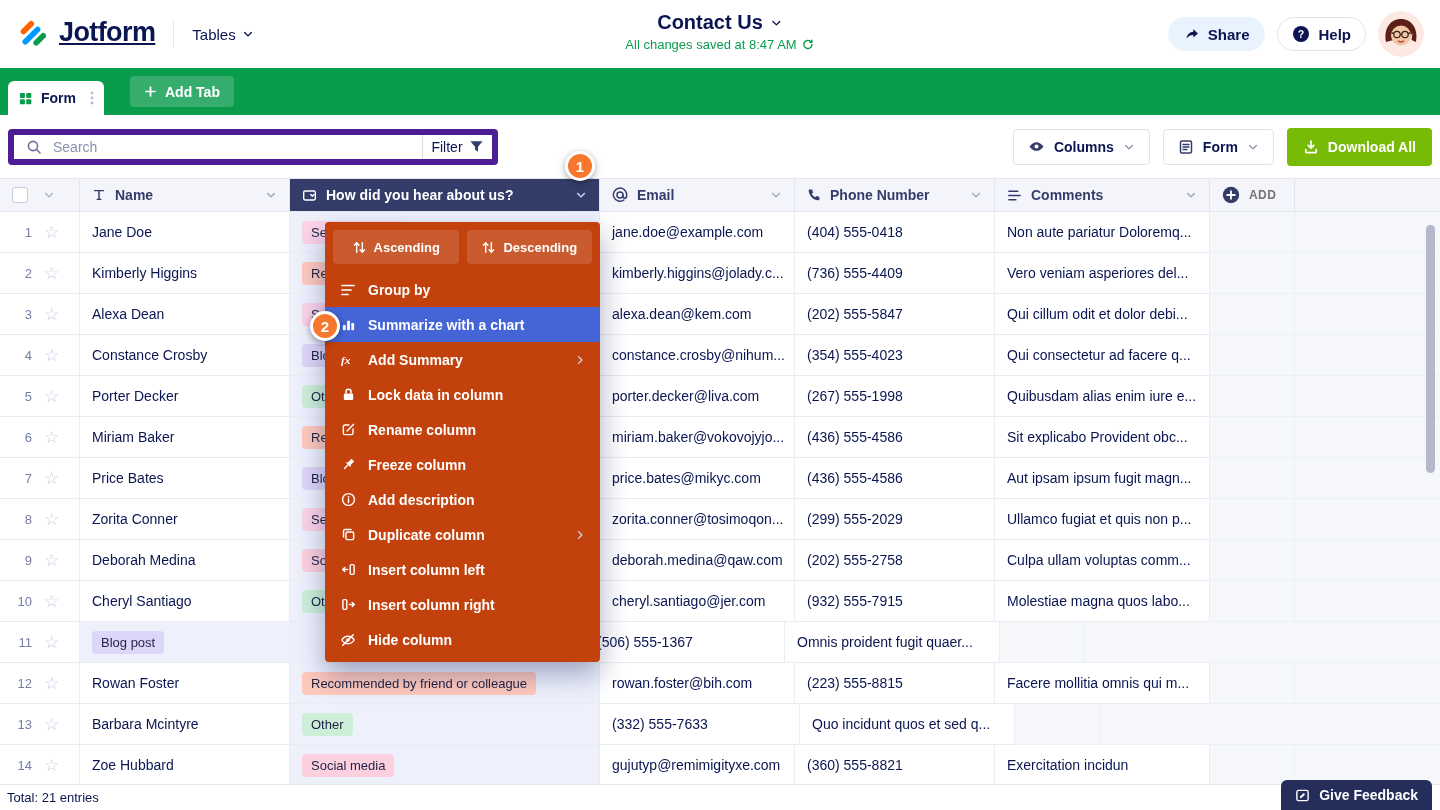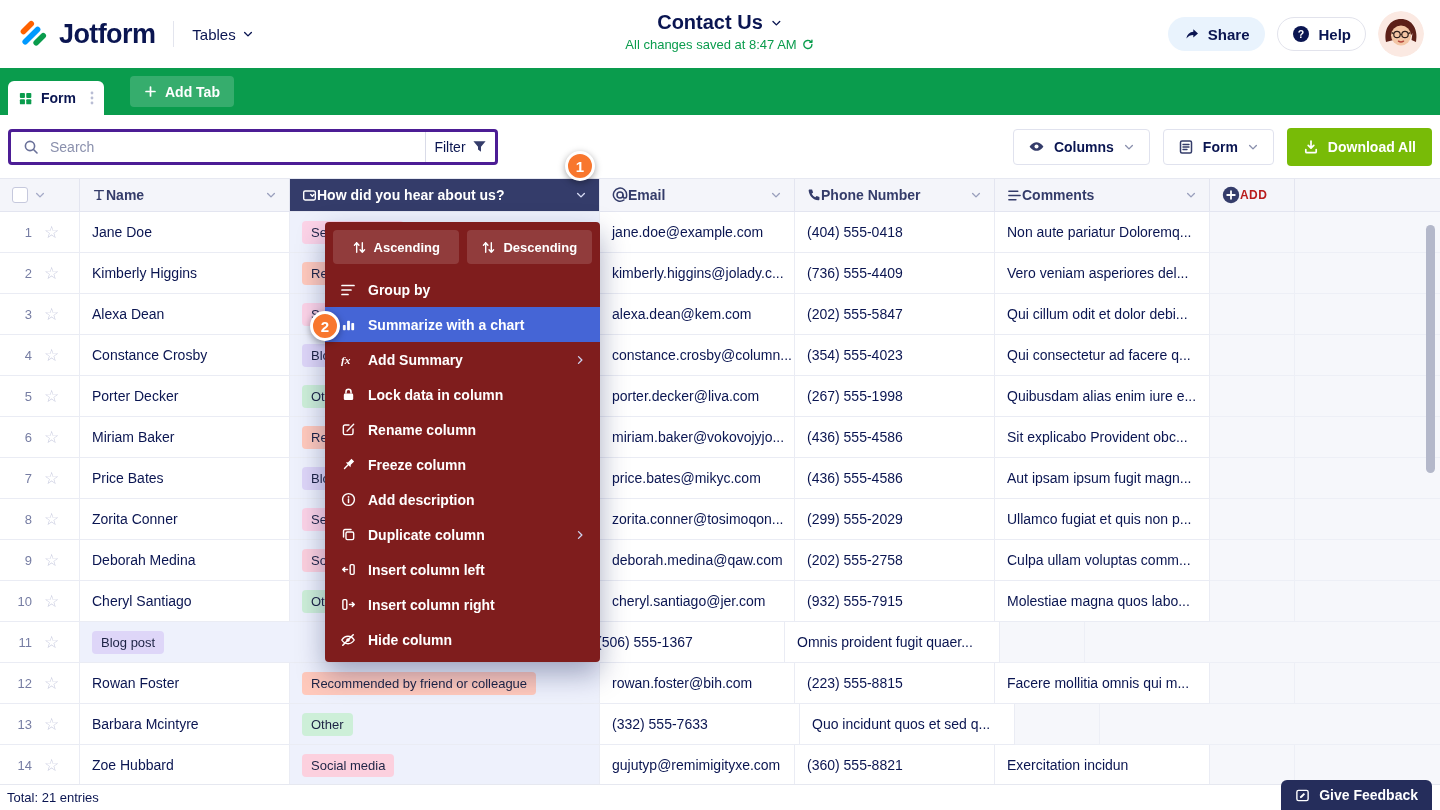--- a/index.html
+++ b/index.html
@@ -5,21 +5,21 @@
   html,body{margin:0;padding:0;background:#e9eaf0;}
   *{box-sizing:border-box;}
   .app{position:relative;width:1440px;height:810px;overflow:hidden;background:#fff;
        font-family:"Liberation Sans",sans-serif;color:#0a1551;}
   button{font-family:inherit;cursor:pointer;}
   .icon svg{display:block;}
 
   
   .topbar{position:absolute;top:0;left:0;right:0;height:68px;background:#fff;
           display:flex;align-items:center;padding:0 16px;}
-  .logo{display:flex;align-items:center;gap:9px;cursor:pointer;}
+  .logo{display:flex;align-items:flex-start;gap:9px;cursor:pointer;text-decoration:underline;}
   .logo-text{font-size:27px;font-weight:800;letter-spacing:-0.6px;color:#0a1551;}
   .top-divider{width:1px;height:26px;background:#e3e5ee;margin:0 16px 0 18px;}
   .tables-nav{display:flex;align-items:center;gap:6px;font-size:15px;color:#0a1551;
               background:none;border:none;padding:4px 2px;}
   .topbar-center{position:absolute;left:50%;transform:translateX(-50%);top:11px;text-align:center;}
   .doc-title{display:flex;align-items:center;justify-content:center;gap:8px;
              font-size:20px;font-weight:700;cursor:pointer;}
   .autosave{margin-top:3px;font-size:13px;color:#0a9c4d;display:flex;align-items:center;
             justify-content:center;gap:5px;}
   .topbar-right{margin-left:auto;display:flex;align-items:center;gap:12px;}
@@ -36,68 +36,68 @@
             padding:0 10px;font-size:14px;font-weight:700;color:#0a1551;cursor:pointer;}
   .form-tab .kebab{margin-left:6px;}
   .add-tab{position:absolute;left:130px;top:8px;height:31px;border:none;border-radius:4px;
            background:rgba(255,255,255,.18);color:#fff;font-weight:700;font-size:14px;
            display:flex;align-items:center;gap:8px;padding:0 14px;}
 
   
   .toolbar{position:absolute;top:115px;left:0;right:0;height:63px;background:#fff;
            display:flex;align-items:center;padding:0 8px;}
   .search-filter{display:flex;align-items:center;height:36px;width:490px;
-                 border:3px solid #4c1d95;border-radius:4px;background:#fff;}
+                 border:6px solid #4c1d95;border-radius:4px;background:#fff;}
   .search-box{flex:1;display:flex;align-items:center;gap:9px;padding:0 12px;height:100%;}
   .search-box input{border:none;outline:none;flex:1;font-size:14px;color:#0a1551;
                     font-family:inherit;background:transparent;}
   .search-box input::placeholder{color:#8a90ad;}
   .filter-btn{width:70px;height:100%;border:none;border-left:1px solid #d9dbe8;background:none;
               display:flex;align-items:center;justify-content:center;gap:6px;font-size:14px;color:#0a1551;}
   .toolbar-right{margin-left:auto;display:flex;align-items:center;gap:13px;justify-content:space-between;}
   .tb-btn{height:36px;border:1px solid #e0e2ee;border-radius:4px;background:#fff;color:#0a1551;
           font-size:14px;font-weight:700;display:flex;align-items:center;gap:9px;padding:0 14px;}
   .download-btn{height:38px;border:none;border-radius:4px;background:#78bb07;color:#fff;
                 font-size:14px;font-weight:700;display:flex;align-items:center;gap:9px;padding:0 16px;}
 
   
   .grid{position:absolute;top:178px;left:0;right:0;bottom:26px;overflow:hidden;background:#f6f7fb;}
   .header-row{display:flex;height:34px;background:#f4f5fa;border-top:1px solid #e6e8f1;
               border-bottom:1px solid #e3e5f0;}
-  .hcell{display:flex;align-items:center;padding:0 12px;font-size:14px;font-weight:700;
+  .hcell{display:flex;align-items:center;gap:9px;padding:0 12px;font-size:14px;font-weight:700;
          color:#343c6a;border-right:1px solid #e3e5f0;overflow:hidden;white-space:nowrap;cursor:pointer;}
   .hcell .chev{margin-left:auto;color:#9aa0bd;display:flex;}
   .hcell.selected{background:#343c6a;color:#fff;}
   .hcell.selected .chev{color:#d7dcf5;}
   .c-rownum{width:80px;}
   .c-name{width:210px;}
   .c-hear{width:310px;}
   .c-email{width:195px;}
   .c-phone{width:200px;}
   .c-comments{width:215px;}
   .c-add{width:85px;}
   .c-rest{flex:1;border-right:none !important;}
   .checkbox{width:16px;height:16px;border:1.5px solid #c6c9dd;border-radius:3px;background:#fff;flex:0 0 auto;}
   .hdr-chev{color:#a6abc8;display:flex;margin-left:6px;}
-  .add-label{font-size:12px;font-weight:700;letter-spacing:.4px;color:#b91c1c;}
+  .add-label{font-size:12px;font-weight:700;letter-spacing:.4px;color:#737373;}
 
   .tbody{position:absolute;top:34px;left:0;right:0;}
   .trow{display:flex;height:41px;background:#fff;}
   .cell{display:flex;align-items:center;padding:0 12px;font-size:14px;color:#0a1551;
         border-right:1px solid #eaecf4;border-bottom:1px solid #eaecf4;
         white-space:nowrap;overflow:hidden;}
   .cell.c-rownum{gap:12px;color:#767da3;font-size:13px;padding:0 0 0 12px;}
   .row-num{width:20px;text-align:right;flex:0 0 auto;}
   .star{font-size:17px;color:#c9cce0;line-height:1;cursor:pointer;}
   .cell.c-hear{background:#eef1fc;}
   .tag{border-radius:4px;padding:4px 9px;font-size:13px;color:#1d2344;white-space:nowrap;flex:0 0 auto;}
   .cell.c-add,.cell.c-rest{background:#f6f7fb;border-right-color:#edeff6;border-bottom-color:#edeff6;}
 
   
-  .column-menu{position:absolute;left:325px;top:222px;width:275px;background:#7f1d1d;
+  .column-menu{position:absolute;left:325px;top:222px;width:275px;background:#c2410c;
                border-radius:4px;box-shadow:0 12px 28px rgba(10,21,81,.35);
                padding:8px 0 5px;z-index:40;}
   .sort-row{display:flex;gap:8px;padding:0 8px 8px;}
   .sort-btn{flex:1;height:34px;border:none;border-radius:4px;background:rgba(255,255,255,.14);
             color:#fff;font-size:13px;font-weight:700;display:flex;align-items:center;
             justify-content:center;gap:7px;}
   .menu-item{height:35px;display:flex;align-items:center;gap:11px;padding:0 14px;color:#fff;
              font-size:14px;font-weight:600;cursor:pointer;}
   .menu-item.highlight{background:#4565d6;}
   .mi-icon{width:18px;display:flex;justify-content:center;flex:0 0 auto;}
@@ -432,21 +432,21 @@
     </div>
         <div class="trow">
       <div class="cell c-rownum">
         <span class="row-num">4</span>
         <span class="star icon">☆</span>
       </div>
       <div class="cell c-name">Constance Crosby</div>
       <div class="cell c-hear">
         <span class="tag" style="background: rgb(222, 214, 248);">Blog post</span>
       </div>
-      <div class="cell c-email">constance.crosby@column...</div>
+      <div class="cell c-email">constance.crosby@nihum...</div>
       <div class="cell c-phone">(354) 555-4023</div>
       <div class="cell c-comments">Qui consectetur ad facere q...</div>
       <div class="cell c-add"></div>
       <div class="cell c-rest"></div>
     </div>
         <div class="trow">
       <div class="cell c-rownum">
         <span class="row-num">5</span>
         <span class="star icon">☆</span>
       </div>

